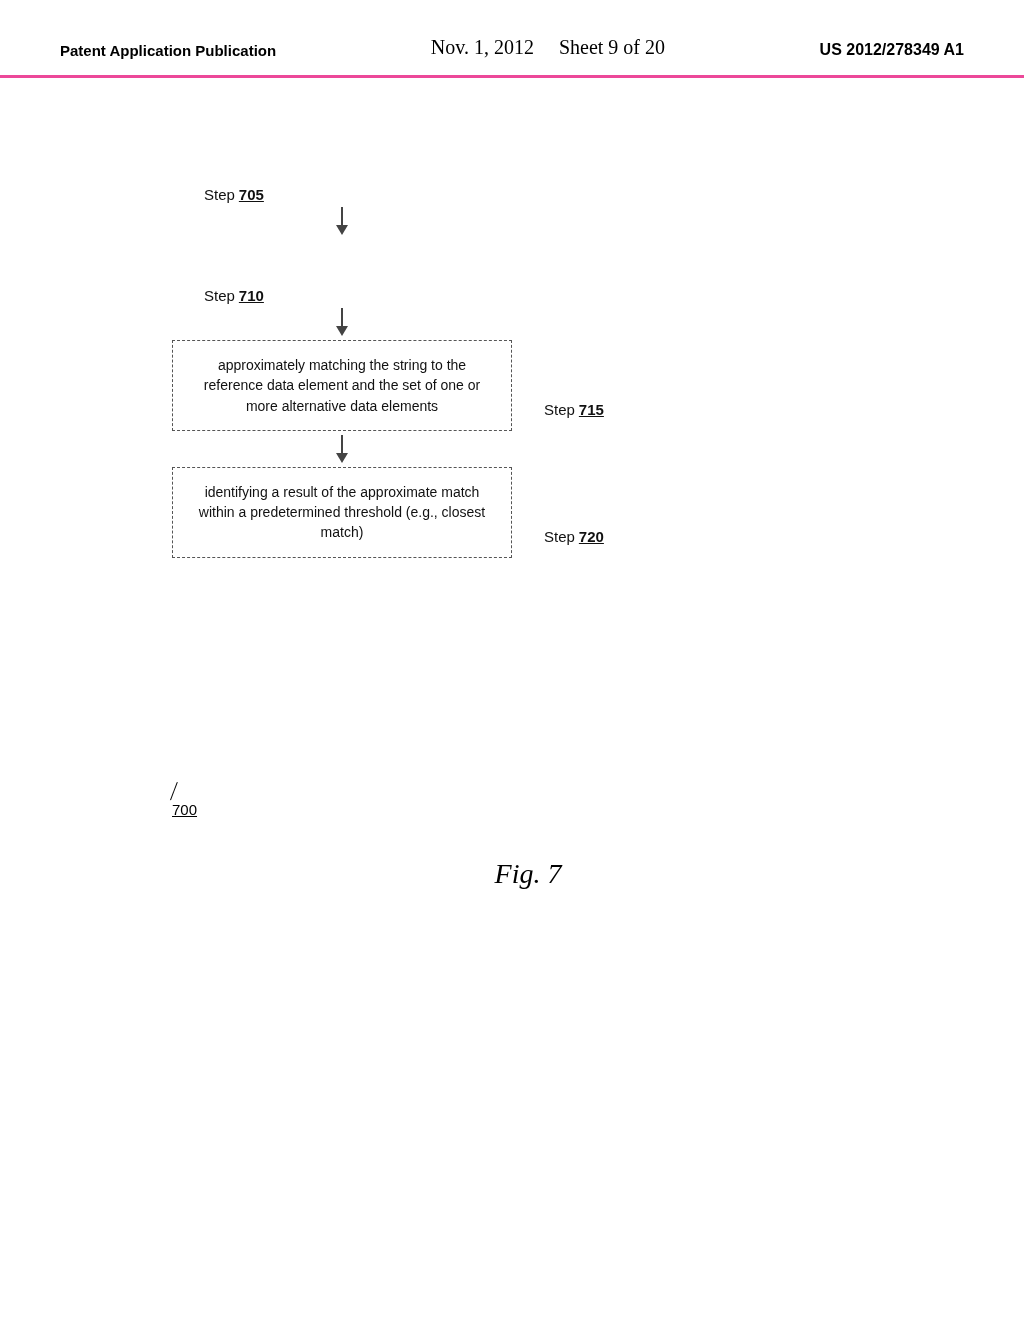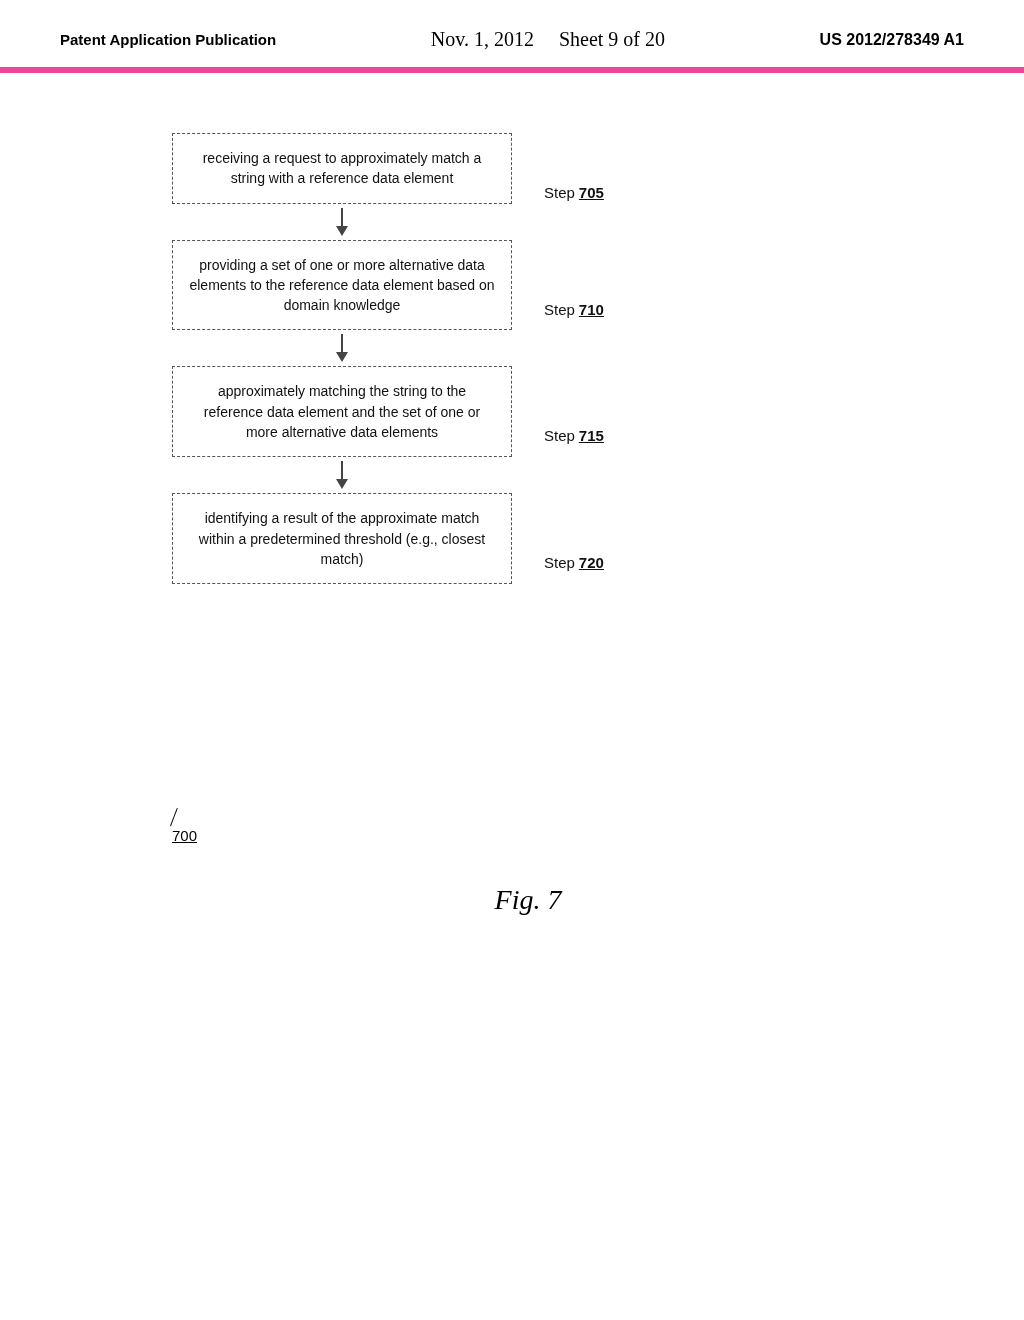--- a/index.html
+++ b/index.html
@@ -10,23 +10,23 @@
       width: 1024px;
       min-height: 1320px;
       position: relative;
       overflow-x: hidden;
     }
 
     
     .header {
       display: flex;
       justify-content: space-between;
-      align-items: center;
-      padding: 28px 60px 16px 60px;
-      border-bottom: 6px solid #ec4899;
+      align-items: flex-end;
+      padding: 36px 60px 16px 60px;
+      border-bottom: 3px solid #ec4899;
     }
 
     .header-left {
       font-size: 15px;
       font-weight: bold;
       font-family: Arial, sans-serif;
     }
 
     .header-center {
       font-size: 20px;
@@ -133,41 +133,35 @@
       <span>Sheet 9 of 20</span>
     </div>
     <div class="header-right">US 2012/278349 A1</div>
   </div>
 
   <div class="main">
 
     <div class="flowchart">
 
       <div class="step-row-wrapper">
-        <div class="step-box">
-          <span>receiving a request to approximately match a string with a reference data element</span>
-        </div>
         <div class="step-label">
           <span class="step-label-text">Step</span>
           <span class="step-number">705</span>
         </div>
       </div>
 
       <div class="step-row-wrapper" style="height:36px; align-items:center;">
         <div class="arrow-container">
           <div style="width:2px; height:18px; background:#444;"></div>
           <div style="width:0;height:0;border-left:6px solid transparent;border-right:6px solid transparent;border-top:10px solid #444;"></div>
         </div>
         <div style="width:200px;"></div>
       </div>
 
       <div class="step-row-wrapper">
-        <div class="step-box">
-          <span>providing a set of one or more alternative data elements to the reference data element based on domain knowledge</span>
-        </div>
         <div class="step-label">
           <span class="step-label-text">Step</span>
           <span class="step-number">710</span>
         </div>
       </div>
 
       <div class="step-row-wrapper" style="height:36px; align-items:center;">
         <div class="arrow-container">
           <div style="width:2px; height:18px; background:#444;"></div>
           <div style="width:0;height:0;border-left:6px solid transparent;border-right:6px solid transparent;border-top:10px solid #444;"></div>

